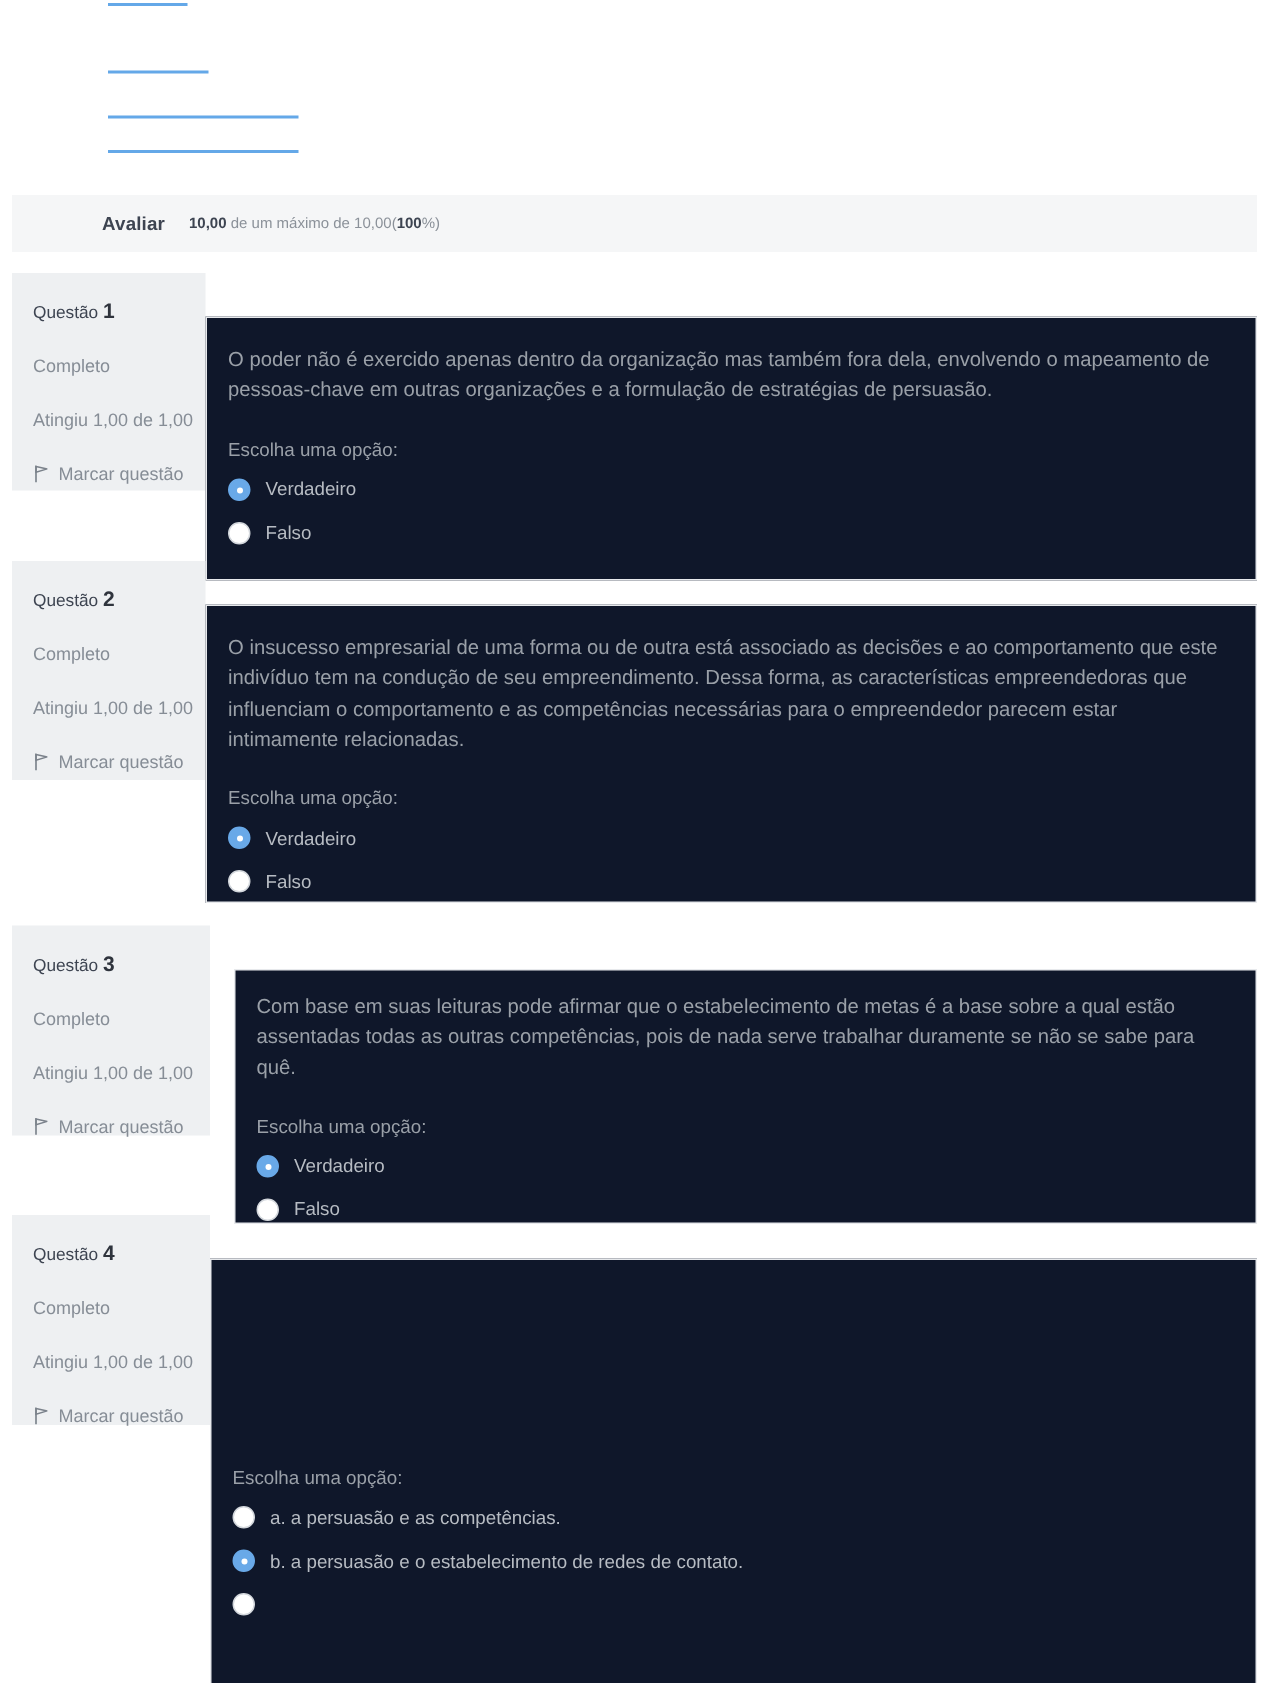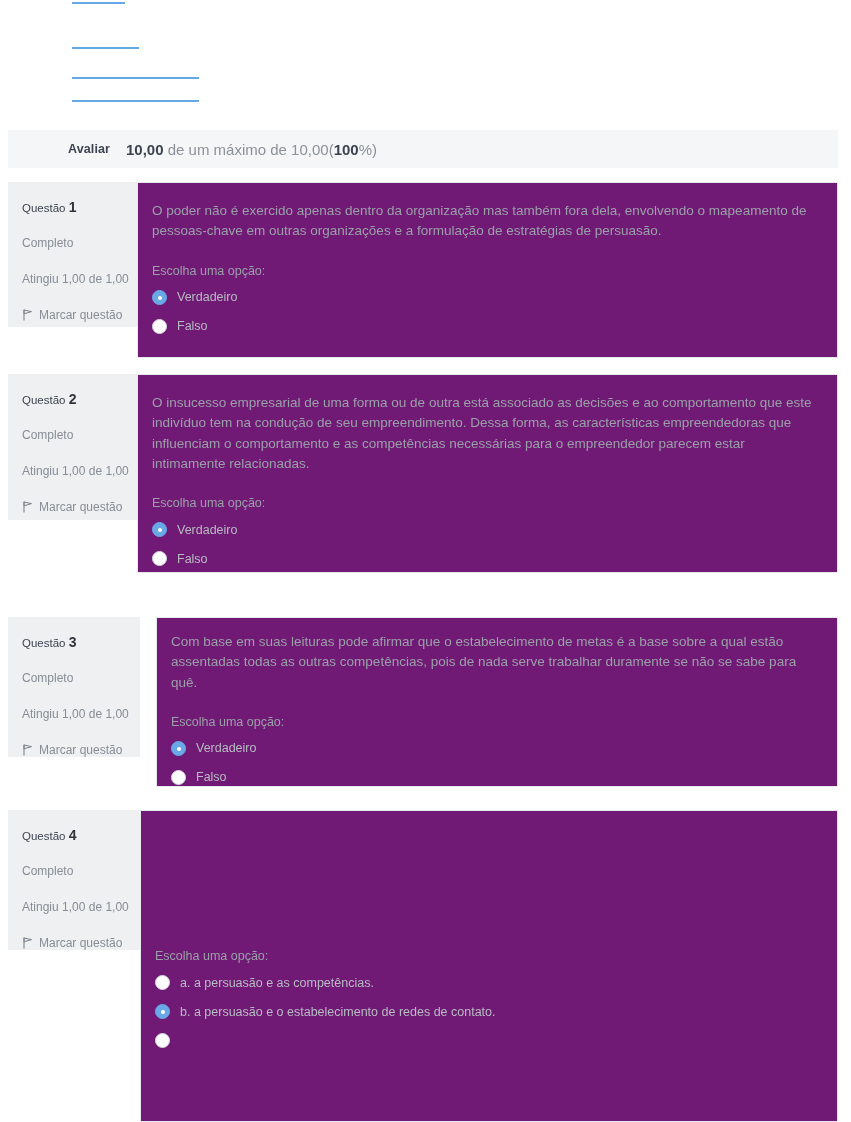--- a/index.html
+++ b/index.html
@@ -40,21 +40,21 @@
     width: 102px;
     text-align: right;
     font-size: 12.5px;
     font-weight: bold;
     color: #3d4451;
     padding-right: 0px;
     letter-spacing: .1px;
   }
   .grade-value {
     margin-left: 16px;
-    font-size: 15px;
+    font-size: 10px;
     color: #8b9199;
     white-space: nowrap;
   }
   .grade-value b { color: #3d4451; font-weight: bold; }
 
   
   .qblock { position: absolute; display: flex; }
   .q-side {
     background: #eef0f2;
     font-size: 12px;
@@ -69,25 +69,26 @@
     margin-bottom: 22px;
     white-space: nowrap;
   }
   .q-side .q-title b { font-size: 14px; font-weight: bold; color:#2f343d; }
   .q-side .q-state   { margin-bottom: 24px; white-space: nowrap; }
   .q-side .q-mark    { margin-bottom: 24px; white-space: nowrap; }
   .q-side .q-flagrow { display: flex; align-items: center; gap: 6px; white-space: nowrap; }
   .flag-icon { display: inline-block; width: 11px; height: 12px; }
 
   .q-card {
-    background: #701a75;
+    background: #0f172a;
     border: 1px solid #e7e9ec;
     flex: 1 1 auto;
     padding: 18px 20px 20px 14px;
     position: relative;
+    margin-top: 29px;
   }
   .q-text {
     font-size: 13.5px;
     line-height: 1.5;
     color: #9aa0a8;
     margin: 0 0 22px 0;
   }
   .q-prompt {
     font-size: 12.5px;
     color: #9aa0a8;

